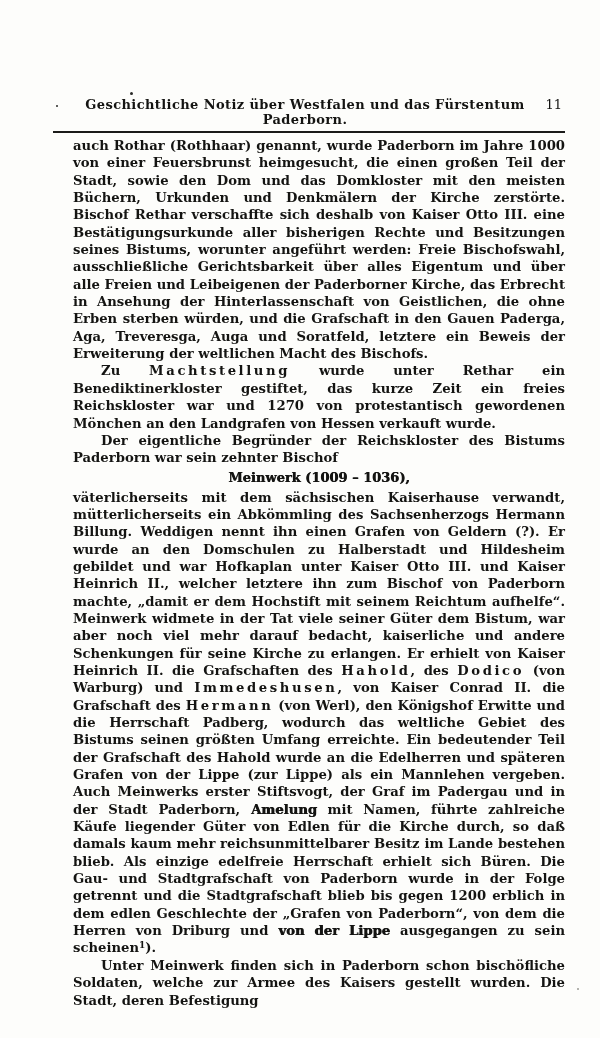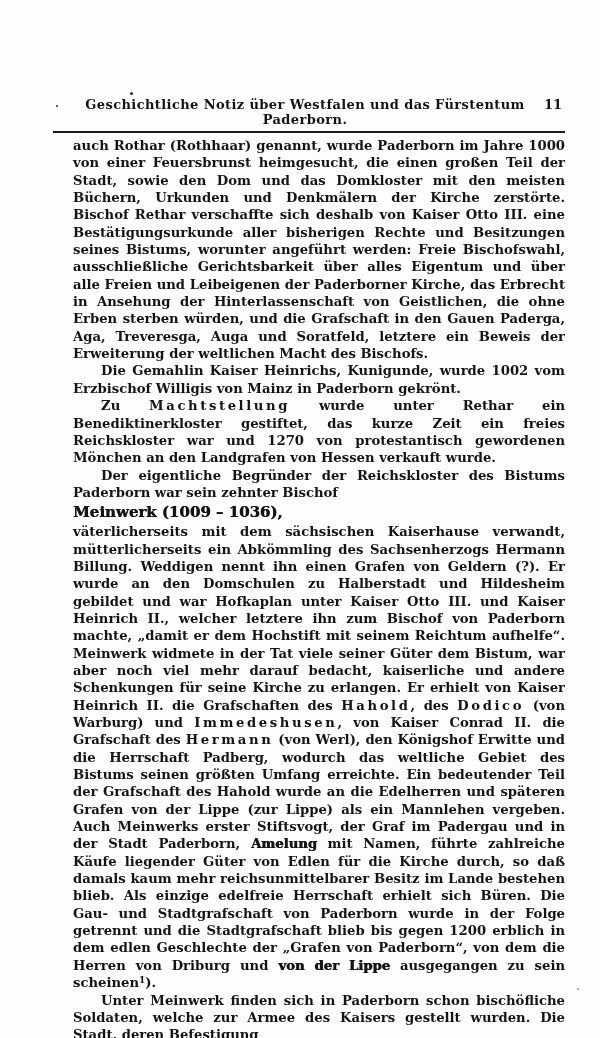--- a/index.html
+++ b/index.html
@@ -26,38 +26,39 @@
   .header-title {
     text-align: center;
     font-weight: bold;
     font-size: 13px;
     letter-spacing: 0.4px;
     padding: 0 26px 0 18px;
   }
   .page-number {
     position: absolute;
     right: 3px; top: 0;
-    font-weight: bold;
+    font-weight: normal;
     font-size: 13px;
   }
   
   .text {
     position: absolute;
     left: 55px; top: 137px;
     width: 492px;
     font-size: 13.2px;
     line-height: 17.35px;
     font-weight: bold;
     text-align: justify;
   }
   .text p { margin: 0; }
   .indent { text-indent: 28px; }
   .heading {
+    text-align: center;
     text-indent: 0;
-    font-size: 15px;
+    font-size: 13px;
     line-height: 22px;
     margin: 3px 0 2px 0;
     text-shadow: 0.5px 0 currentColor;
   }
   .sp { letter-spacing: 2.6px; }          
   .xb { text-shadow: 0.6px 0 currentColor; } 
   sup.fn {
     font-size: 9px;
     line-height: 0;
     vertical-align: 4px;
@@ -81,21 +82,20 @@
 
   <div class="header">
     <div class="header-title">Geschichtliche Notiz über Westfalen und das Fürstentum Paderborn.</div>
     <div class="page-number">11</div>
   </div>
 
   <div class="text">
 
     <p><span>auch Rothar (Rothhaar) genannt, wurde Paderborn im Jahre 1000 von einer Feuersbrunst heimgesucht, die einen großen Teil der Stadt, sowie den Dom und das Domkloster mit den meisten Büchern, Urkunden und Denkmälern der Kirche zerstörte. Bischof Rethar verschaffte sich deshalb von Kaiser Otto III. eine Bestätigungsurkunde aller bisherigen Rechte und Besitzungen seines Bistums, worunter angeführt werden: Freie Bischofswahl, ausschließliche Gerichtsbarkeit über alles Eigentum und über alle Freien und Leibeigenen der Paderborner Kirche, das Erbrecht in Ansehung der Hinterlassenschaft von Geistlichen, die ohne Erben sterben würden, und die Grafschaft in den Gauen Paderga, Aga, Treveresga, Auga und Soratfeld, letztere ein Beweis der Erweiterung der weltlichen Macht des Bischofs.</span></p>
 
-    <p class="indent"><span>Die Gemahlin Kaiser Heinrichs, Kunigunde, wurde 1002 vom Erzbischof Willigis von Mainz in Paderborn gekrönt.</span></p>
 
     <p class="indent"><span>Zu </span><span class="sp">Machtstellung</span><span> wurde unter Rethar ein Benediktinerkloster gestiftet, das kurze Zeit ein freies Reichskloster war und 1270 von protestantisch gewordenen Mönchen an den Landgrafen von Hessen verkauft wurde.</span></p>
 
     <p class="indent"><span>Der eigentliche Begründer der Reichskloster des Bistums Paderborn war sein zehnter Bischof</span></p>
 
     <p class="heading">Meinwerk (1009 – 1036),</p>
 
     <p><span>väterlicherseits mit dem sächsischen Kaiserhause verwandt, mütterlicherseits ein Abkömmling des Sachsenherzogs Hermann Billung.  Weddigen nennt ihn einen Grafen von Geldern (?).  Er wurde an den Domschulen zu Halberstadt und Hildesheim gebildet und war Hofkaplan unter Kaiser Otto III. und Kaiser Heinrich II., welcher letztere ihn zum Bischof von Paderborn machte, „damit er dem Hochstift mit seinem Reichtum aufhelfe“.  Meinwerk widmete in der Tat viele seiner Güter dem Bistum, war aber noch viel mehr darauf bedacht, kaiserliche und andere Schenkungen für seine Kirche zu erlangen. Er erhielt von Kaiser Heinrich II. die Grafschaften des </span><span class="sp">Hahold</span><span>, des </span><span class="sp">Dodico</span><span> (von Warburg) und </span><span class="sp">Immedeshusen</span><span>, von Kaiser Conrad II. die Grafschaft des </span><span class="sp">Hermann</span><span> (von Werl), den Königshof Erwitte und die Herrschaft Padberg, wodurch das weltliche Gebiet des Bistums seinen größten Umfang erreichte.  Ein bedeutender Teil der Grafschaft des Hahold wurde an die Edelherren und späteren Grafen von der Lippe (zur Lippe) als ein Mannlehen vergeben.  Auch Meinwerks erster Stiftsvogt, der Graf im Padergau und in der Stadt Paderborn, </span><span class="xb">Amelung</span><span> mit Namen, führte zahlreiche Käufe liegender Güter von Edlen für die Kirche durch, so daß damals kaum mehr reichsunmittelbarer Besitz im Lande bestehen blieb.  Als einzige edelfreie Herrschaft erhielt sich Büren.  Die Gau- und Stadtgrafschaft von Paderborn wurde in der Folge getrennt und die Stadtgrafschaft blieb bis gegen 1200 erblich in dem edlen Geschlechte der „Grafen von Paderborn“, von dem die Herren von Driburg und </span><span class="xb">von der Lippe</span><span> ausgegangen zu sein scheinen</span><sup class="fn">1</sup><span>).</span></p>
 
     <p class="indent"><span>Unter Meinwerk finden sich in Paderborn schon bischöfliche Soldaten, welche zur Armee des Kaisers gestellt wurden.  Die Stadt, deren Befestigung</span></p>

